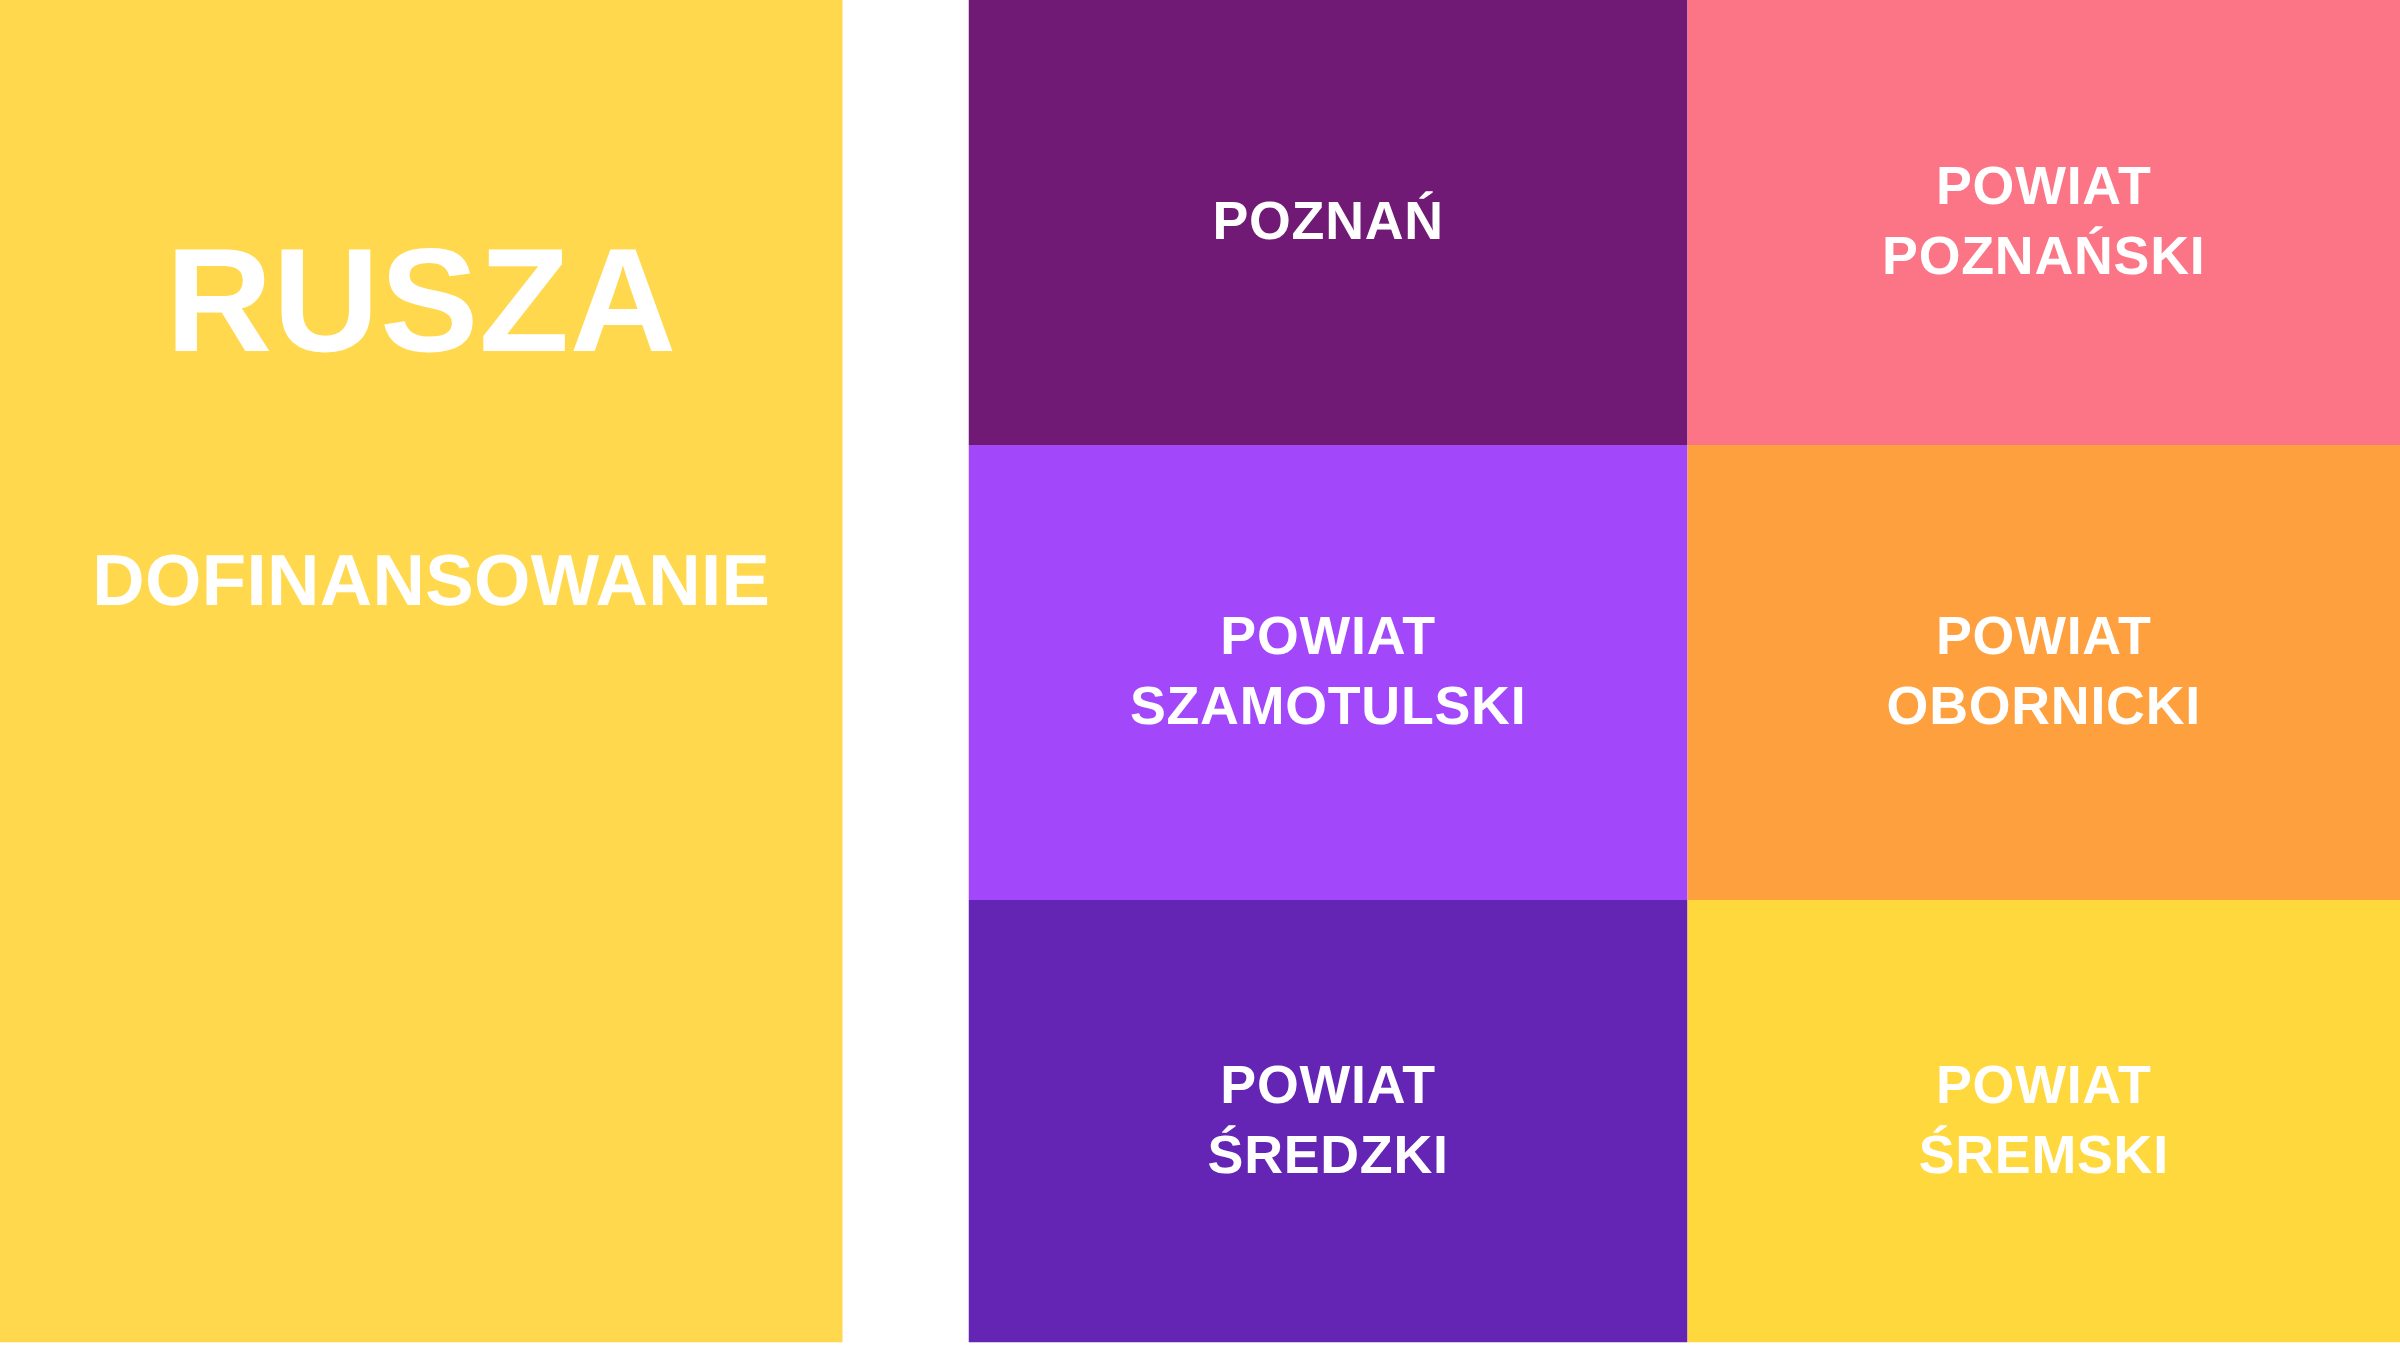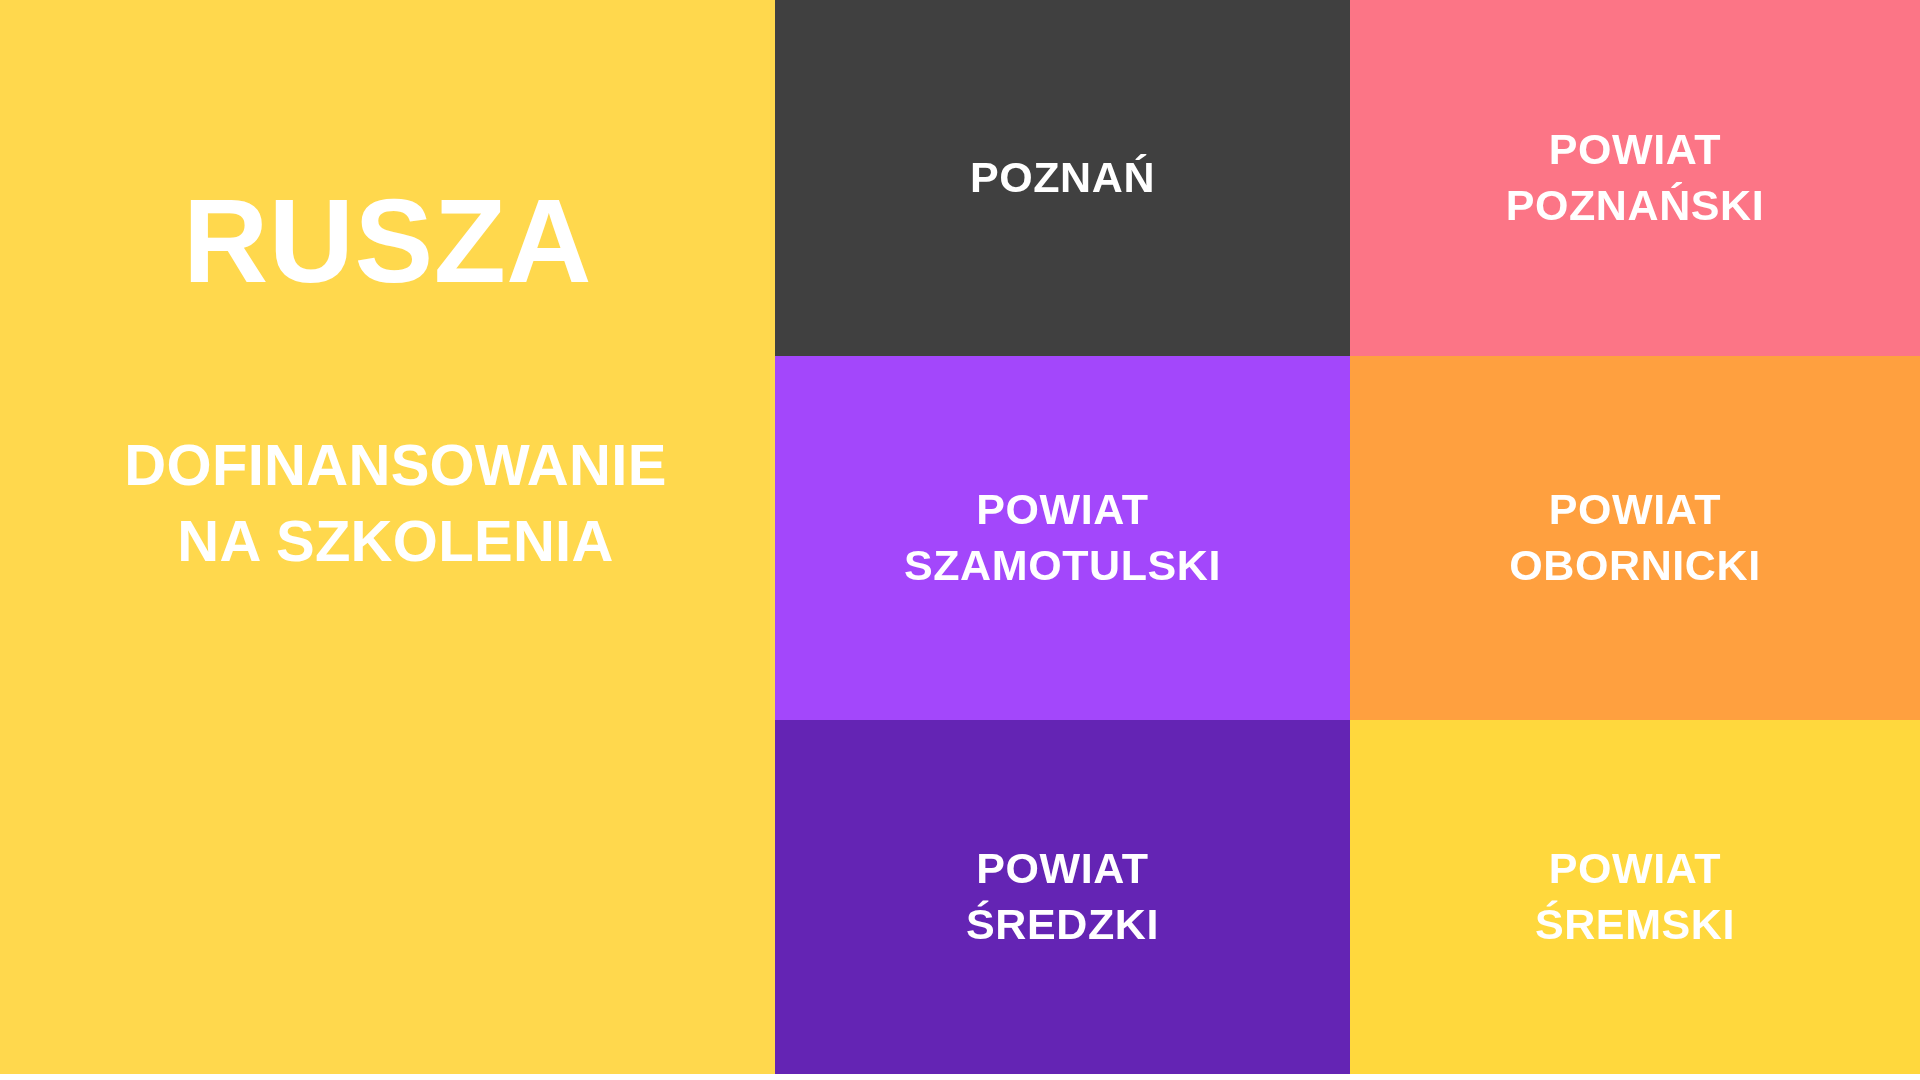--- a/index.html
+++ b/index.html
@@ -21,21 +21,21 @@
     height: 1080px;
     background: #ffffff;
     display: block;
   }
 
   
   .left-panel {
     position: absolute;
     left: 0;
     top: 0;
-    width: 775px;
+    width: 674px;
     height: 1074px;
     background: #FFD84D;
     box-sizing: border-box;
     display: flex;
     flex-direction: column;
     align-items: center;
     justify-content: flex-start;
   }
 
   .headline {
@@ -94,21 +94,21 @@
     font-weight: 700;
     font-size: 43px;
     line-height: 1.30;
     text-align: center;
     letter-spacing: 0.6px;
     text-transform: uppercase;
     white-space: pre-line;
   }
 
   
-  .tile-poznan        { background: #404040; }
+  .tile-poznan        { background: #701a75; }
   .tile-poznanski     { background: #FC7586; }
   .tile-szamotulski   { background: #A347FB; }
   .tile-obornicki     { background: #FFA03F; }
   .tile-sredzki       { background: #6424B4; }
   .tile-sremski       { background: #FFD83D; }
 
   
   .bottom-strip {
     position: absolute;
     left: 0;
@@ -124,21 +124,20 @@
 <div id="poster">
 
   <div class="left-panel">
 
     <div class="headline">
       <span class="hl-line">RUSZA</span>
     </div>
 
     <div class="subline">
       <span class="sb-line">DOFINANSOWANIE</span>
-      <span class="sb-line">NA SZKOLENIA</span>
     </div>
 
   </div>
 
   <div class="tile-grid">
 
     <div class="tile tile-poznan">
       <span class="tile-label">POZNAŃ</span>
     </div>
 

